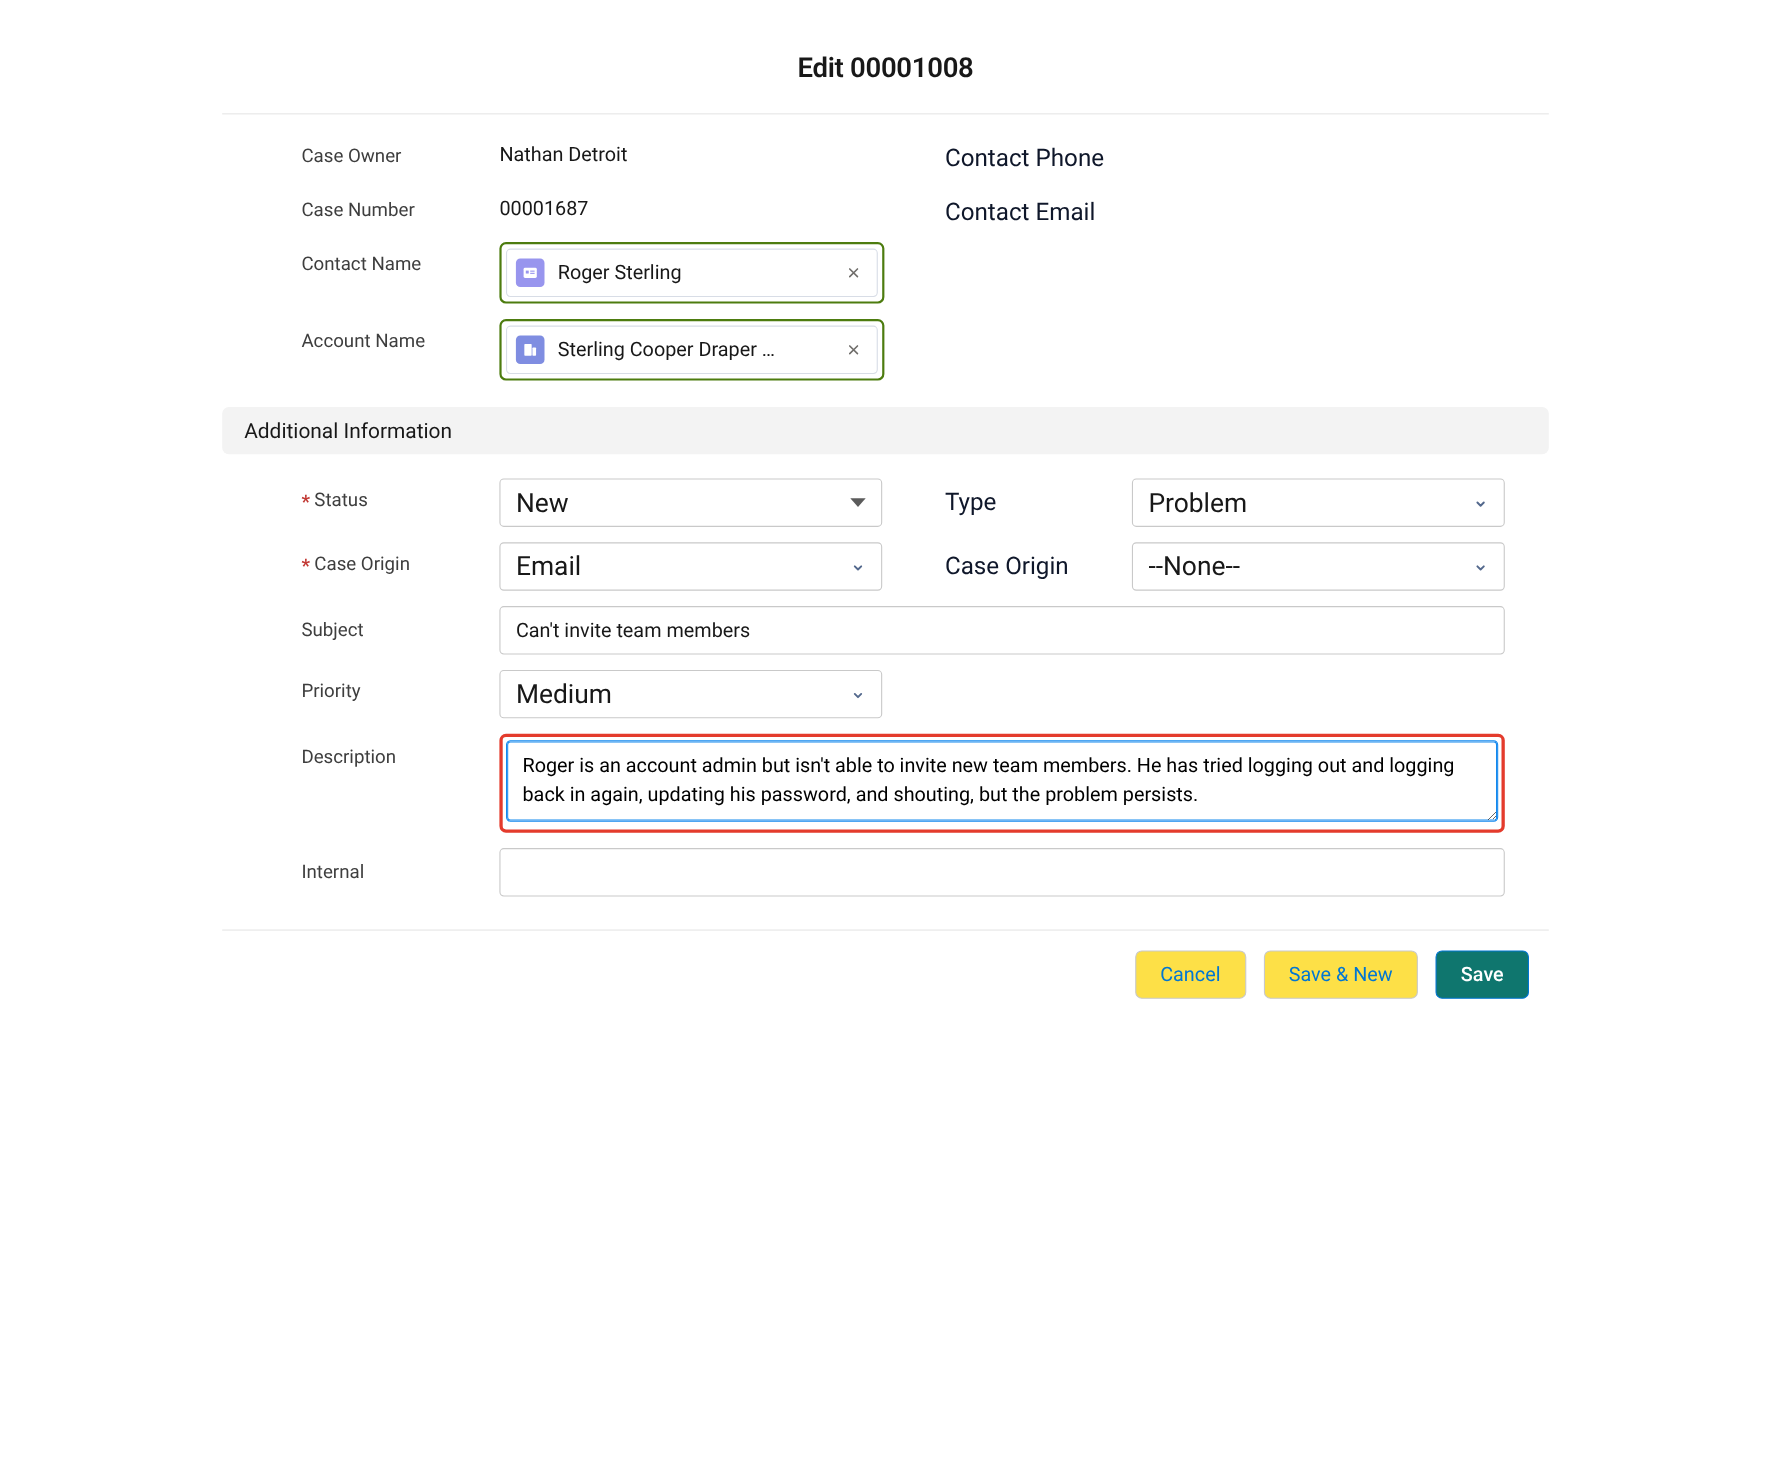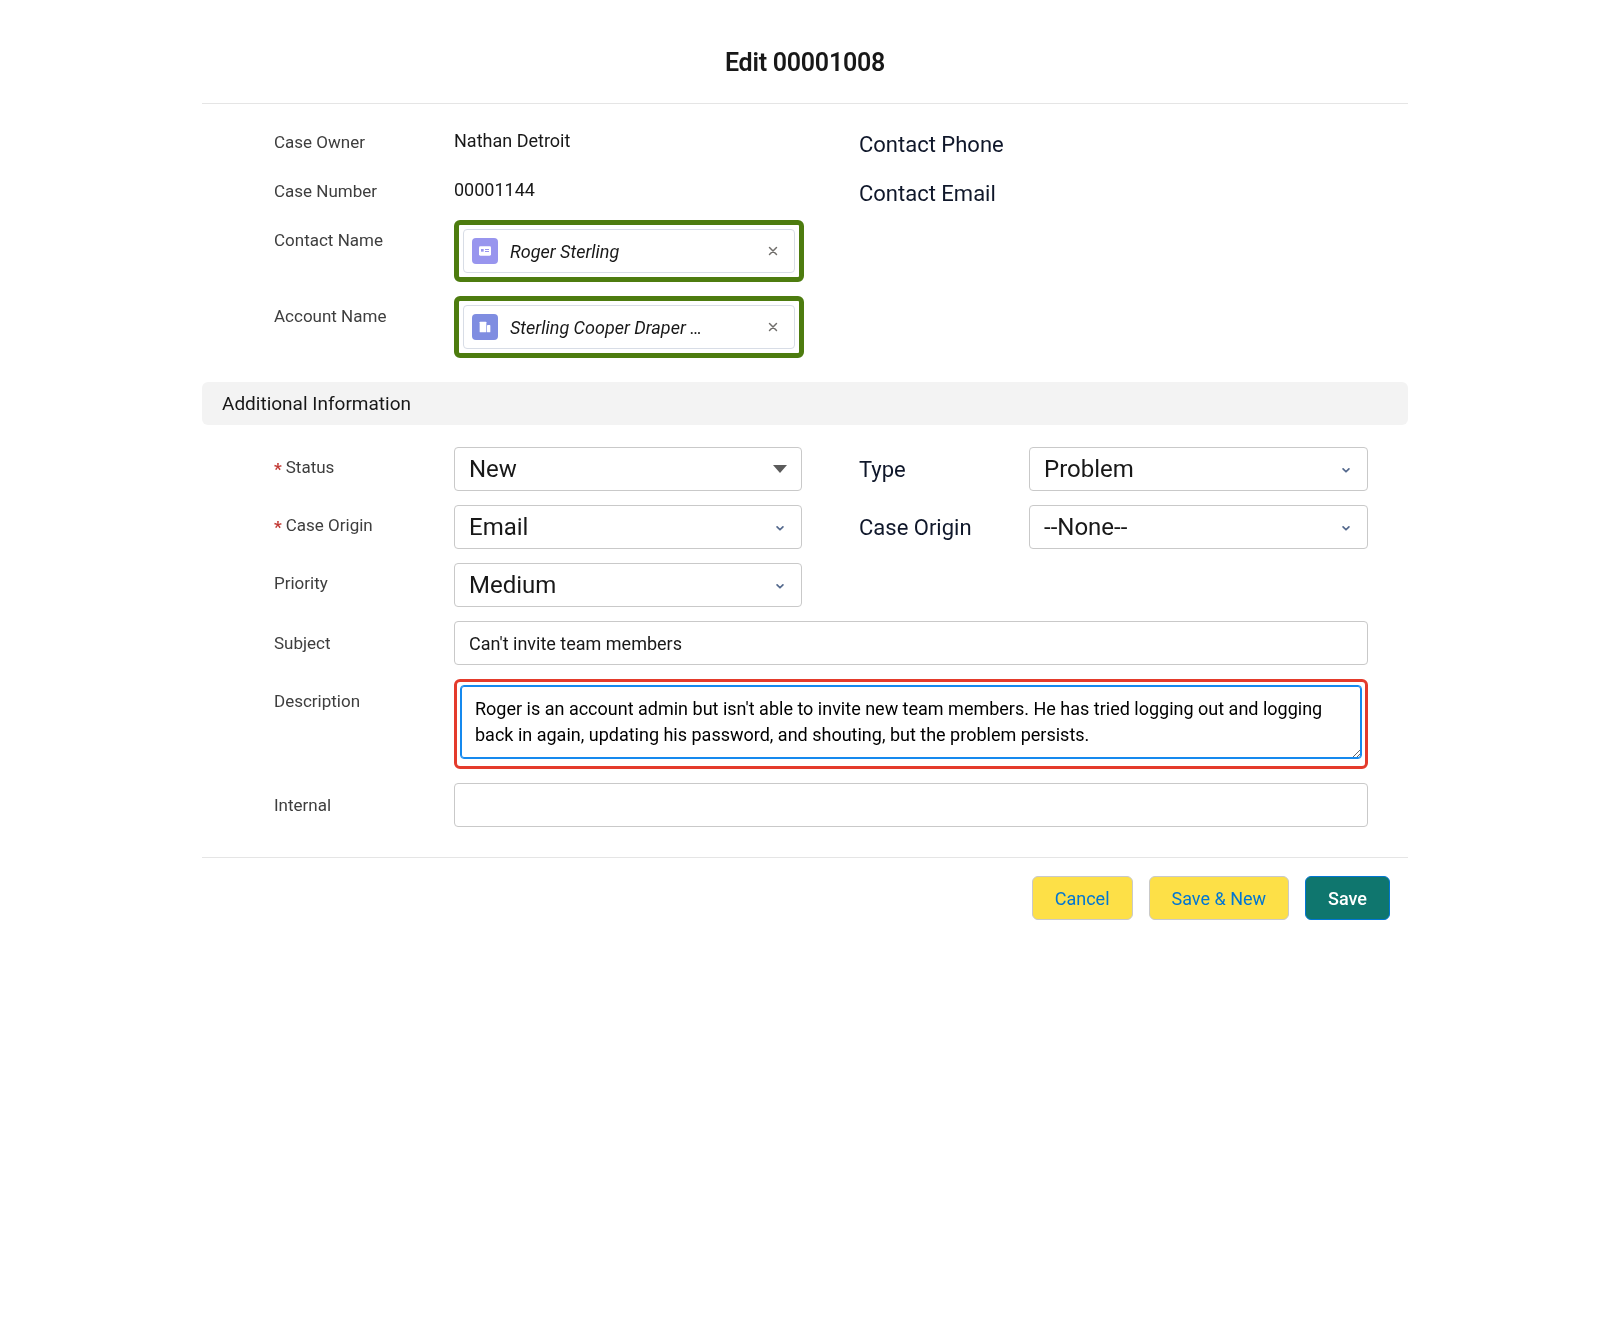--- a/index.html
+++ b/index.html
@@ -70,26 +70,25 @@
   .right-value {
     flex: 1;
     border-radius: 15px;
   }
   .readonly-text {
     font-size: 18px;
     padding-top: 8px;
   }
   
   .lookup-box {
-    border: 5px solid #4d7c0f;
+    border: 2px solid #4d7c0f;
     border-radius: 6px;
     padding: 4px;
     width: 350px;
     background: #fff;
-    font-style: italic;
   }
   .lookup-pill {
     border: 1px solid #d8dde6;
     border-radius: 4px;
     display: flex;
     align-items: center;
     height: 44px;
     padding: 0 10px 0 8px;
     gap: 12px;
     background: #fff;
@@ -251,21 +250,21 @@
         </div>
       <div class="right-label">Contact Phone</div>
       <div class="right-value">
           <div class="readonly-text"></div>
         </div>
     </div>
 
     <div class="row">
       <div class="label-col">Case Number</div>
       <div class="value-col">
-          <div class="readonly-text">00001144</div>
+          <div class="readonly-text">00001687</div>
         </div>
       <div class="right-label">Contact Email</div>
       <div class="right-value">
           <div class="readonly-text"></div>
         </div>
     </div>
 
     <div class="row">
       <div class="label-col">Contact Name</div>
       <div class="value-col">
@@ -351,36 +350,36 @@
       <div class="right-value">
         <div class="select" style="width:100%;">
           <span>--None--</span>
           <span class="chev"><svg viewBox="0 0 24 24">
                 <path d="M7 10l5 5 5-5" fill="none" stroke="#54698d" stroke-width="3" stroke-linecap="round" stroke-linejoin="round"></path>
               </svg></span>
         </div>
       </div>
     </div>
 
+    <div class="row full-width-field">
+      <div class="label-col">Subject</div>
+      <div class="value-col-wide">
+        <input type="text" class="text-input" value="Can't invite team members" style="">
+      </div>
+    </div>
+
     <div class="row">
       <div class="label-col">Priority</div>
       <div class="value-col">
         <div class="select">
           <span>Medium</span>
           <span class="chev"><svg viewBox="0 0 24 24">
                 <path d="M7 10l5 5 5-5" fill="none" stroke="#54698d" stroke-width="3" stroke-linecap="round" stroke-linejoin="round"></path>
               </svg></span>
         </div>
-      </div>
-    </div>
-
-    <div class="row full-width-field">
-      <div class="label-col">Subject</div>
-      <div class="value-col-wide">
-        <input type="text" class="text-input" value="Can't invite team members" style="">
       </div>
     </div>
 
     <div class="row full-width-field">
       <div class="label-col">Description</div>
       <div class="value-col-wide">
         <div class="textarea-wrap">
           <textarea style="">Roger is an account admin but isn't able to invite new team members. He has tried logging out and logging back in again, updating his password, and shouting, but the problem persists.</textarea>
         </div>
       </div>

